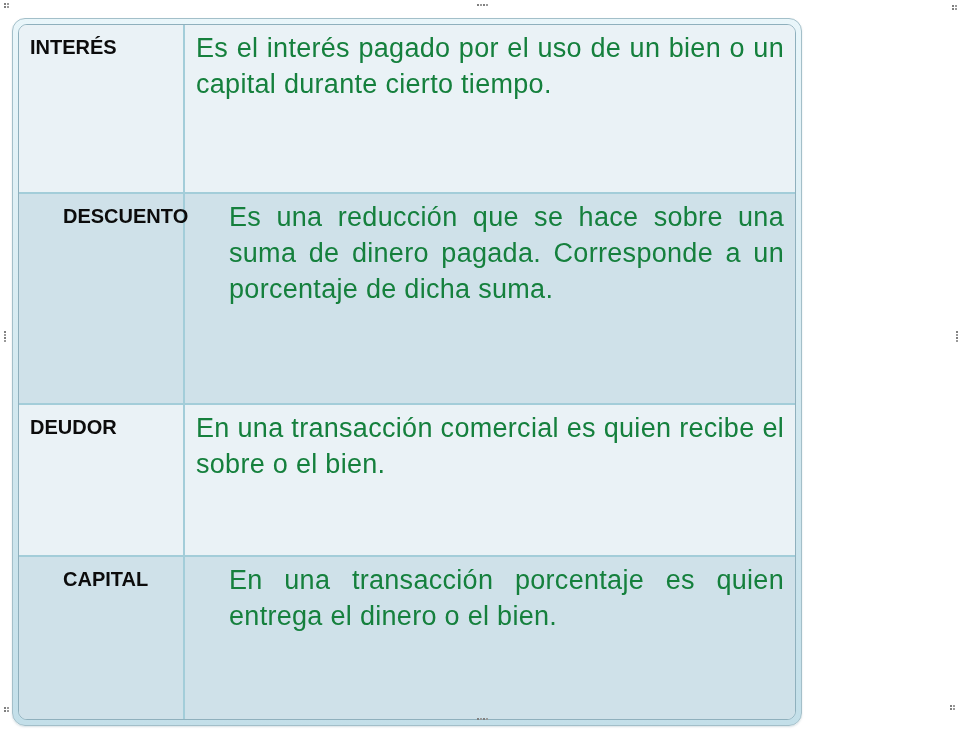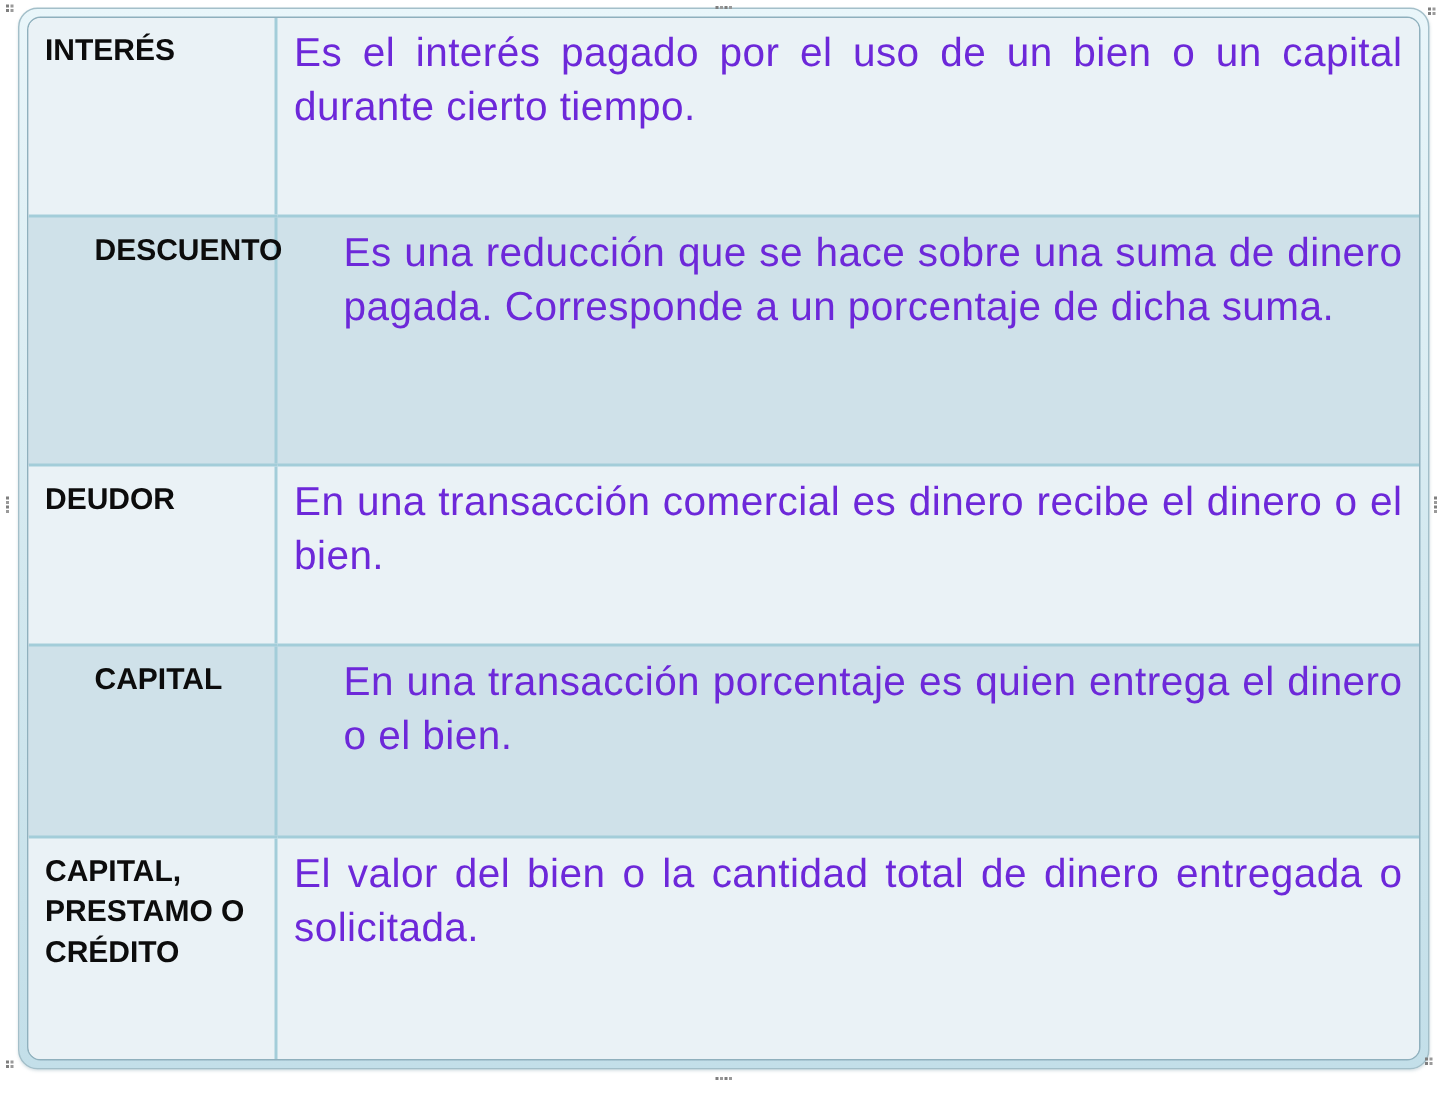--- a/index.html
+++ b/index.html
@@ -2,21 +2,21 @@
 <html><head>
 <meta charset="utf-8">
 <style>
   html,body{margin:0;padding:0;}
   body{
     width:966px;height:734px;position:relative;background:#ffffff;
     font-family:"Liberation Sans",sans-serif;overflow:hidden;
   }
   
   .frame{
-    position:absolute;left:12px;top:5px;width:941px;height:708px;
+    position:absolute;left:12px;top:18px;width:790px;height:708px;
     border-radius:13px;
     background:linear-gradient(180deg,#e9f6fa 0%,#d2e8ef 55%,#c3dfe9 100%);
     border:1px solid #a3bfc9;
     box-sizing:border-box;
     padding:5px;
     box-shadow:0 1px 2px rgba(140,170,180,.35);
   }
   .table-wrap{
     width:100%;height:100%;box-sizing:border-box;
     border:1px solid #8fb0bd;
@@ -33,21 +33,21 @@
     vertical-align:top;box-sizing:border-box;
     border-bottom:2px solid #a3cdd9;
   }
   tr:last-child td{border-bottom:none;}
   td.term{
     font-weight:bold;font-size:20px;line-height:27px;color:#0c0c0c;
     padding:9px 4px 0 11px;letter-spacing:0;
   }
   td.def{
     border-left:2px solid #a3cdd9;
-    font-size:27px;line-height:36px;color:#6d28d9;
+    font-size:27px;line-height:36px;color:#15803d;
     padding:5px 11px 0 11px;text-align:justify;letter-spacing:.3px;
   }
   tr.r0{height:107px;} tr.r1{height:135px;} tr.r2{height:97px;margin-top:12px;}
   tr.r3{height:104px;} tr.r4{height:120px;} tr.r5{height:138px;}
   
   .grip{position:absolute;display:grid;gap:1px;}
   .grip i{width:2px;height:2px;background:#7f7f7f;display:block;}
   .grip i:nth-child(even){background:#9a9a9a;}
   .grip.sq{grid-template-columns:repeat(2,2px);}
   .grip.hz{grid-template-columns:repeat(4,2px);}
@@ -75,29 +75,25 @@
           <tr class="light r0">
         <td class="term">INTERÉS</td>
         <td class="def">Es el interés pagado por el uso de un bien o un capital durante cierto tiempo.</td>
       </tr>
       <tr class="dark r1">
         <td class="term">DESCUENTO</td>
         <td class="def">Es una reducción que se hace sobre una suma de dinero pagada. Corresponde a un porcentaje de dicha suma.</td>
       </tr>
       <tr class="light r2">
         <td class="term">DEUDOR</td>
-        <td class="def">En una transacción comercial es dinero recibe el dinero o el bien.</td>
+        <td class="def">En una transacción comercial es quien recibe el sobre o el bien.</td>
       </tr>
       <tr class="dark r3">
         <td class="term">CAPITAL</td>
         <td class="def">En una transacción porcentaje es quien entrega el dinero o el bien.</td>
-      </tr>
-      <tr class="light r4">
-        <td class="term">CAPITAL, PRESTAMO O CRÉDITO</td>
-        <td class="def">El valor del bien o la cantidad total de dinero entregada o solicitada.</td>
       </tr>
     </tbody>
       </table>
   </div>
 </div>
 
 <div class="grip sq g-tl">
     <i></i>
     <i></i>
     <i></i>

